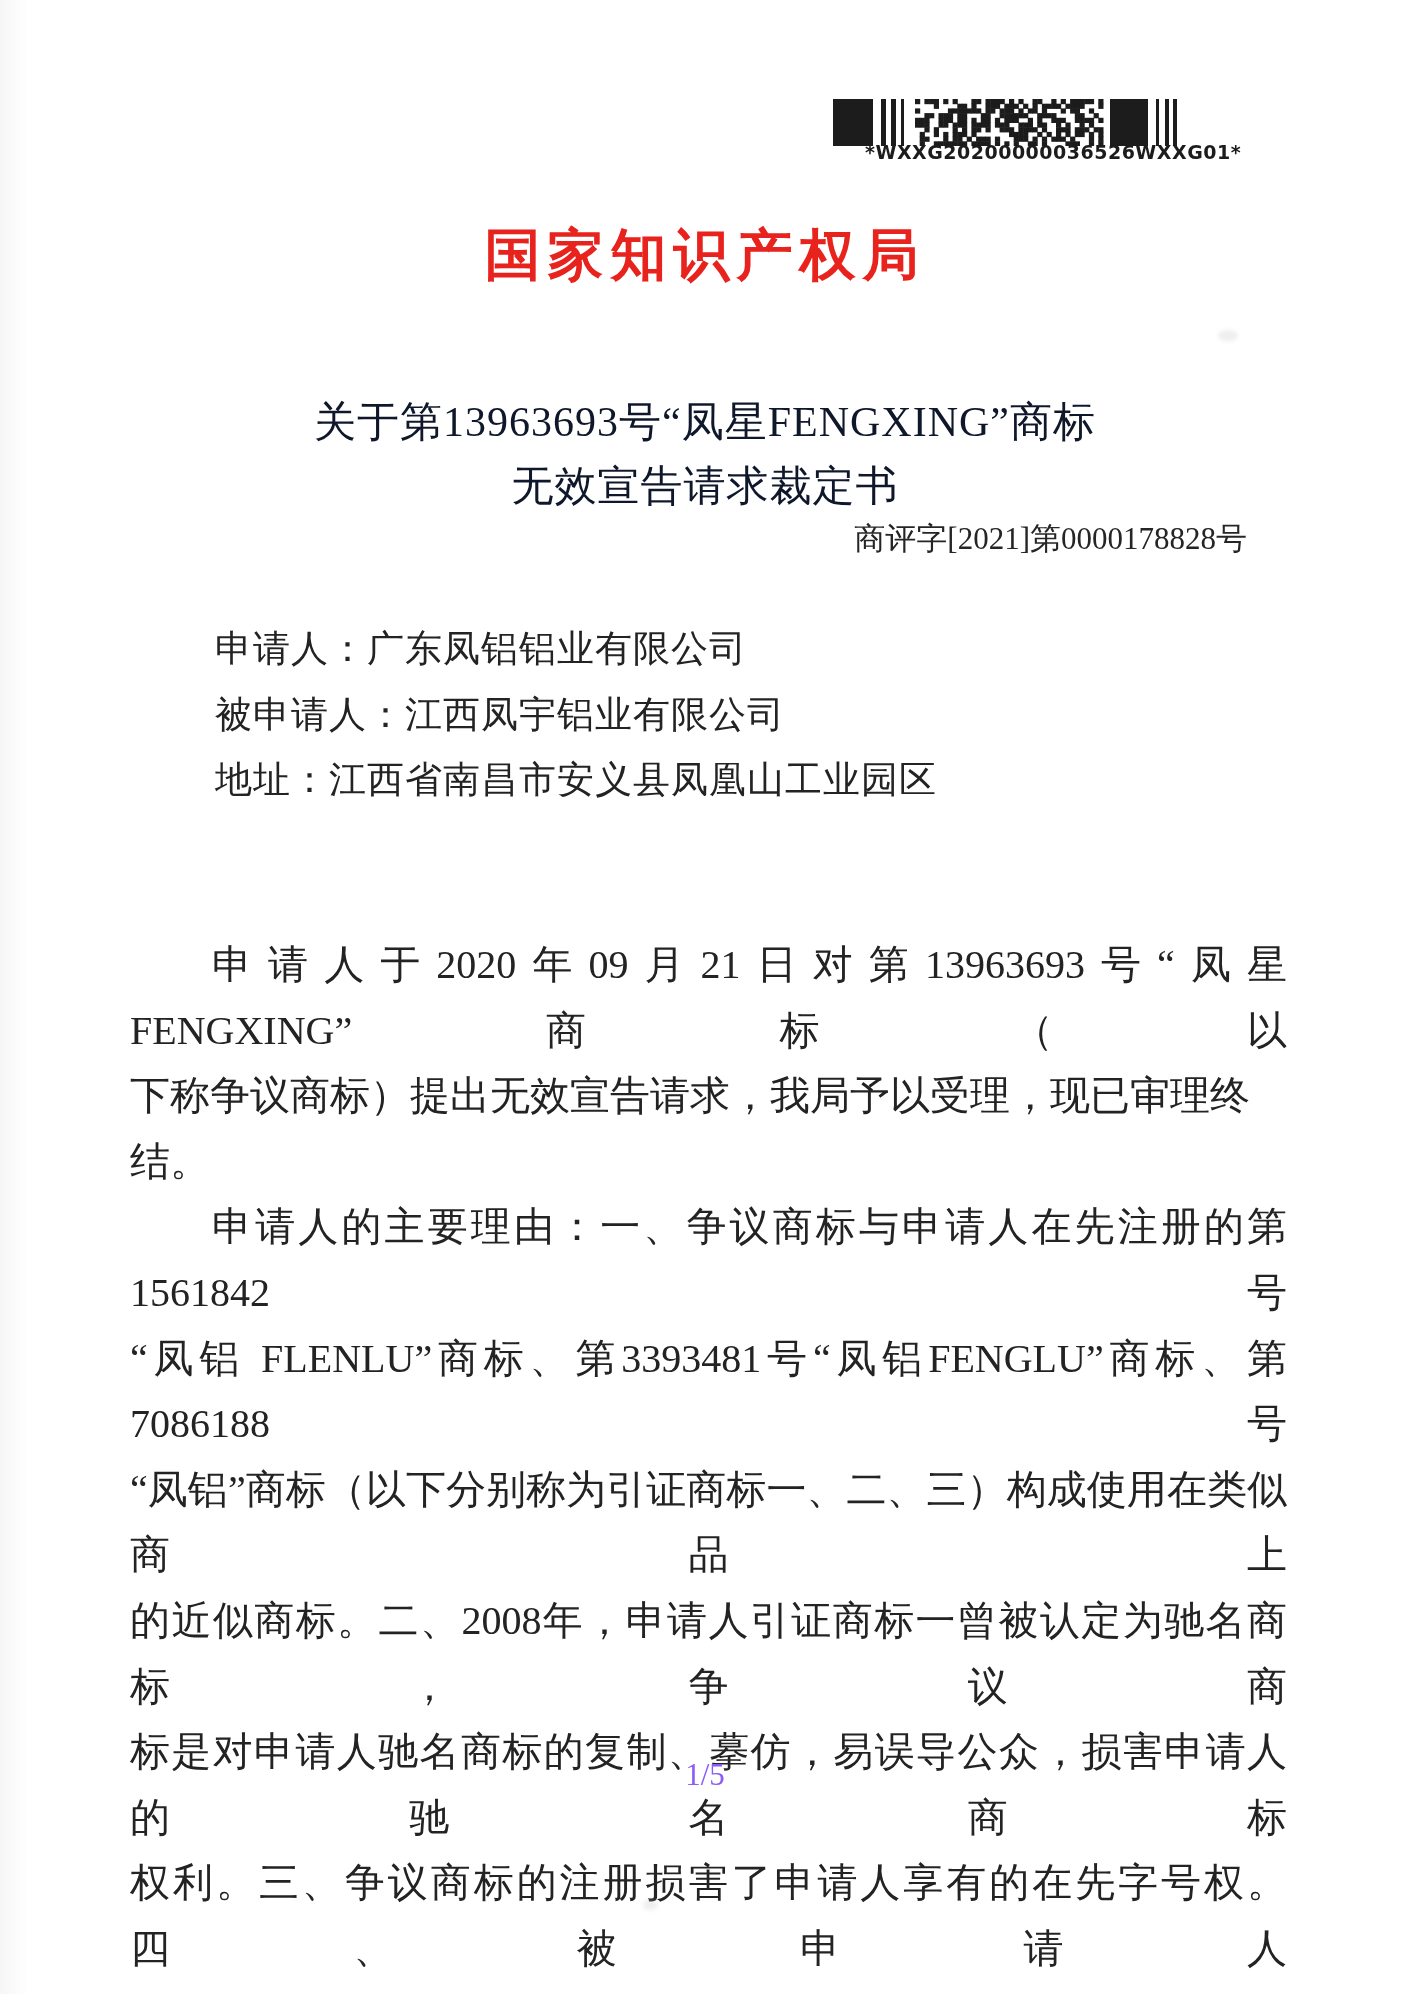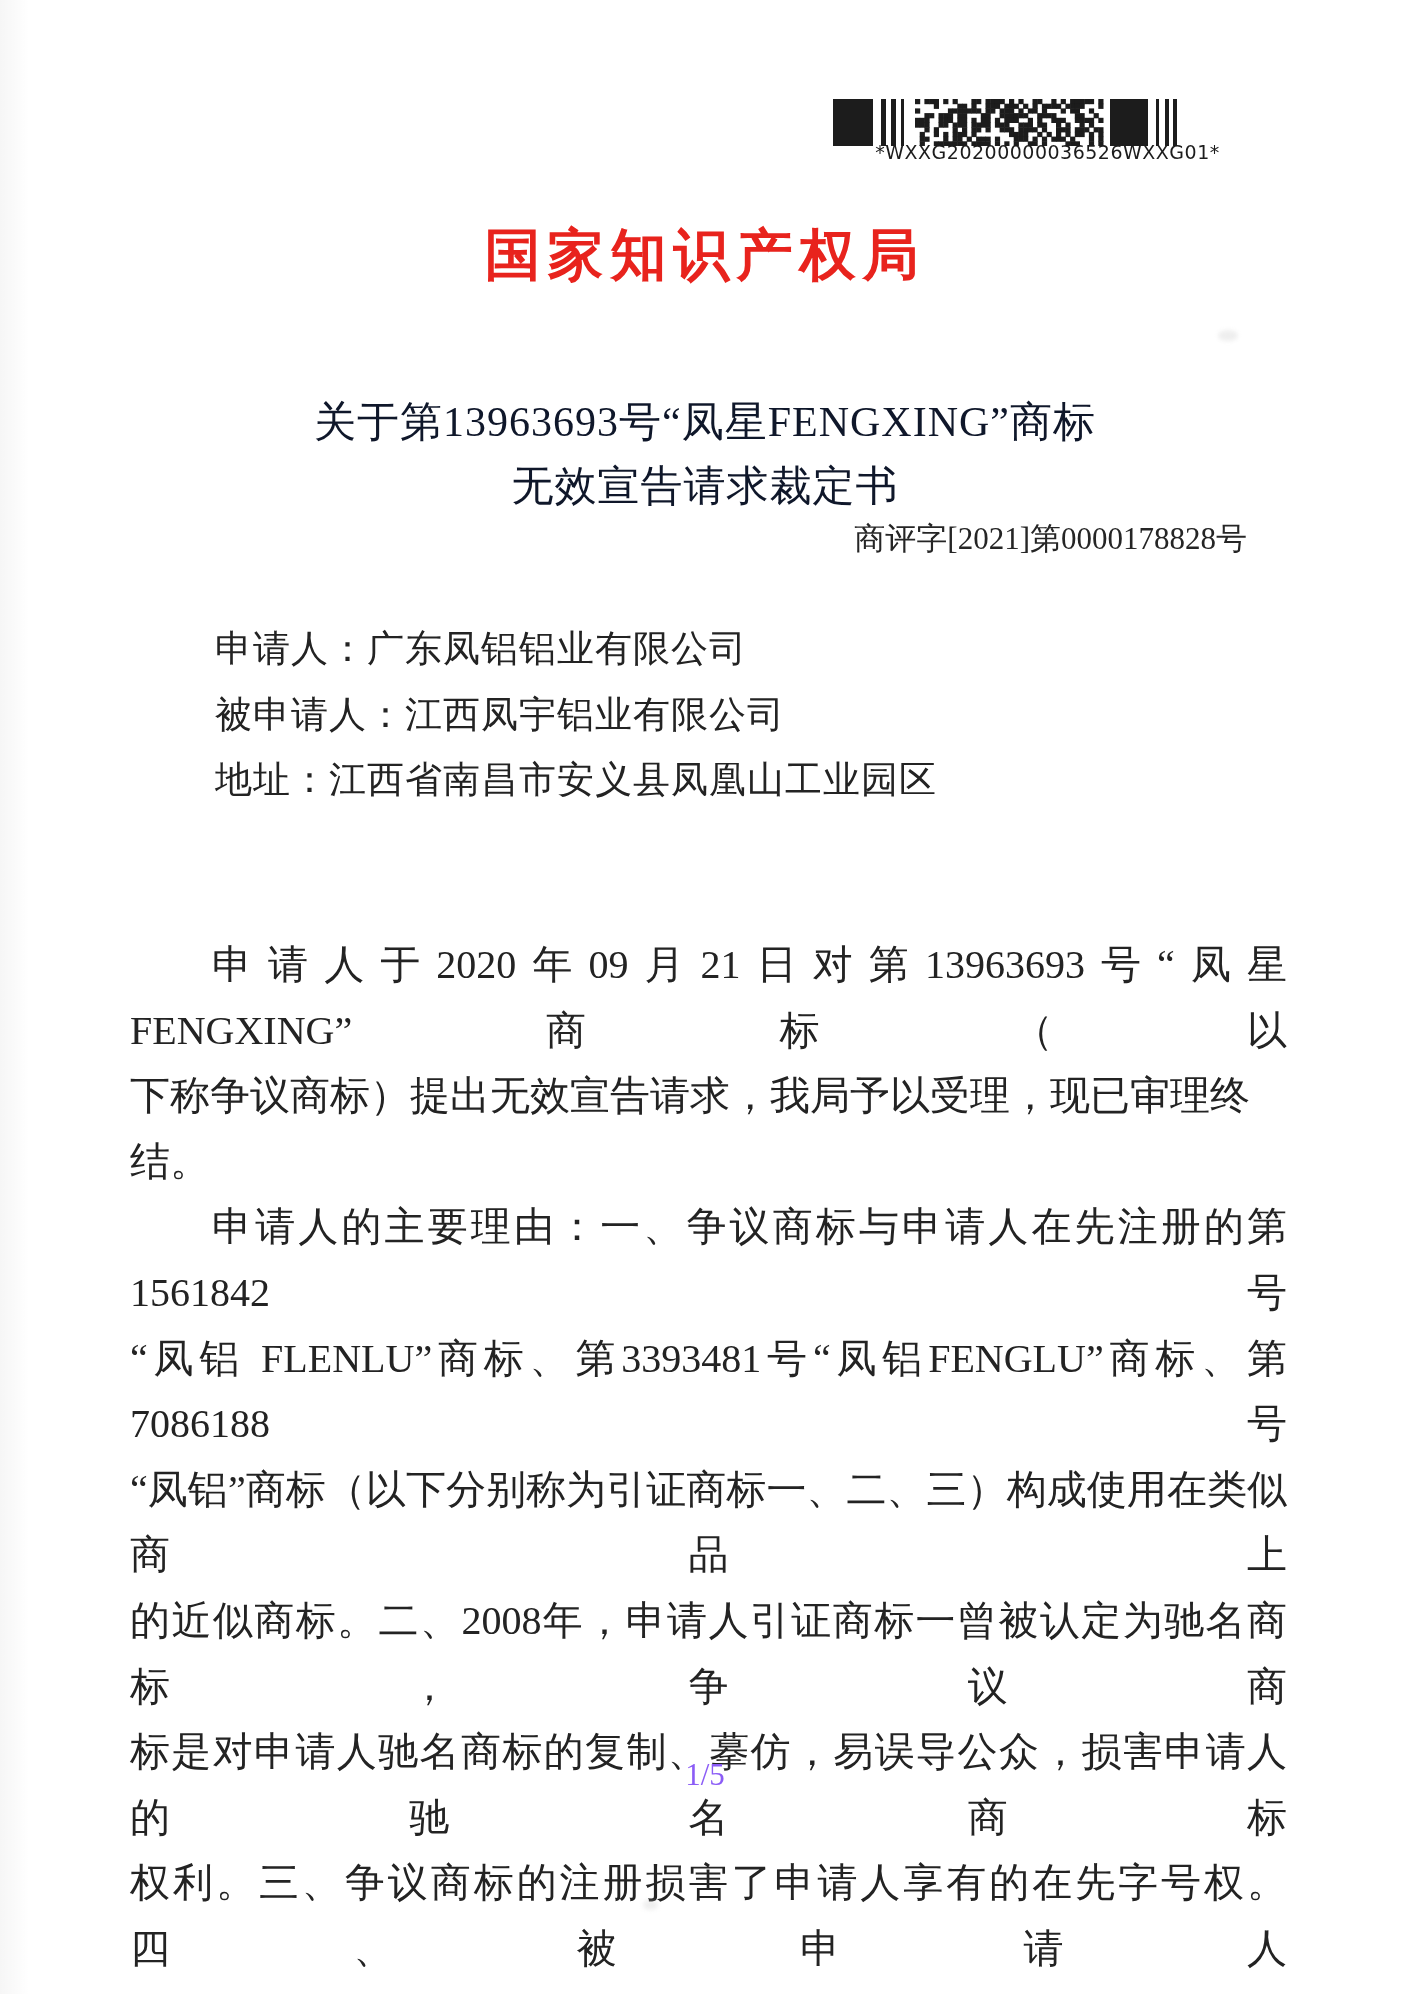--- a/index.html
+++ b/index.html
@@ -22,21 +22,21 @@
     filter:blur(2px);
   }
 
   
   .barcode-wrap{position:absolute;left:833px;top:99px;width:345px;height:47px;}
   .barcode-wrap svg{display:block;}
   .barcode-text{
     position:absolute;left:865px;top:141px;width:365px;
     text-align:center;
     font-family:"DejaVu Sans","Liberation Sans",sans-serif;
-    font-weight:normal;font-size:19px;letter-spacing:0.5px;color:#1c1c1c;
+    font-weight:bold;font-size:19px;letter-spacing:0.5px;color:#1c1c1c;
     white-space:nowrap;
   }
 
   .agency-title{
     position:absolute;left:0;top:218px;width:100%;
     text-align:center;
     font-size:56px;font-weight:bold;letter-spacing:7px;
     color:var(--accent,#e8231d);
     white-space:nowrap;
   }

